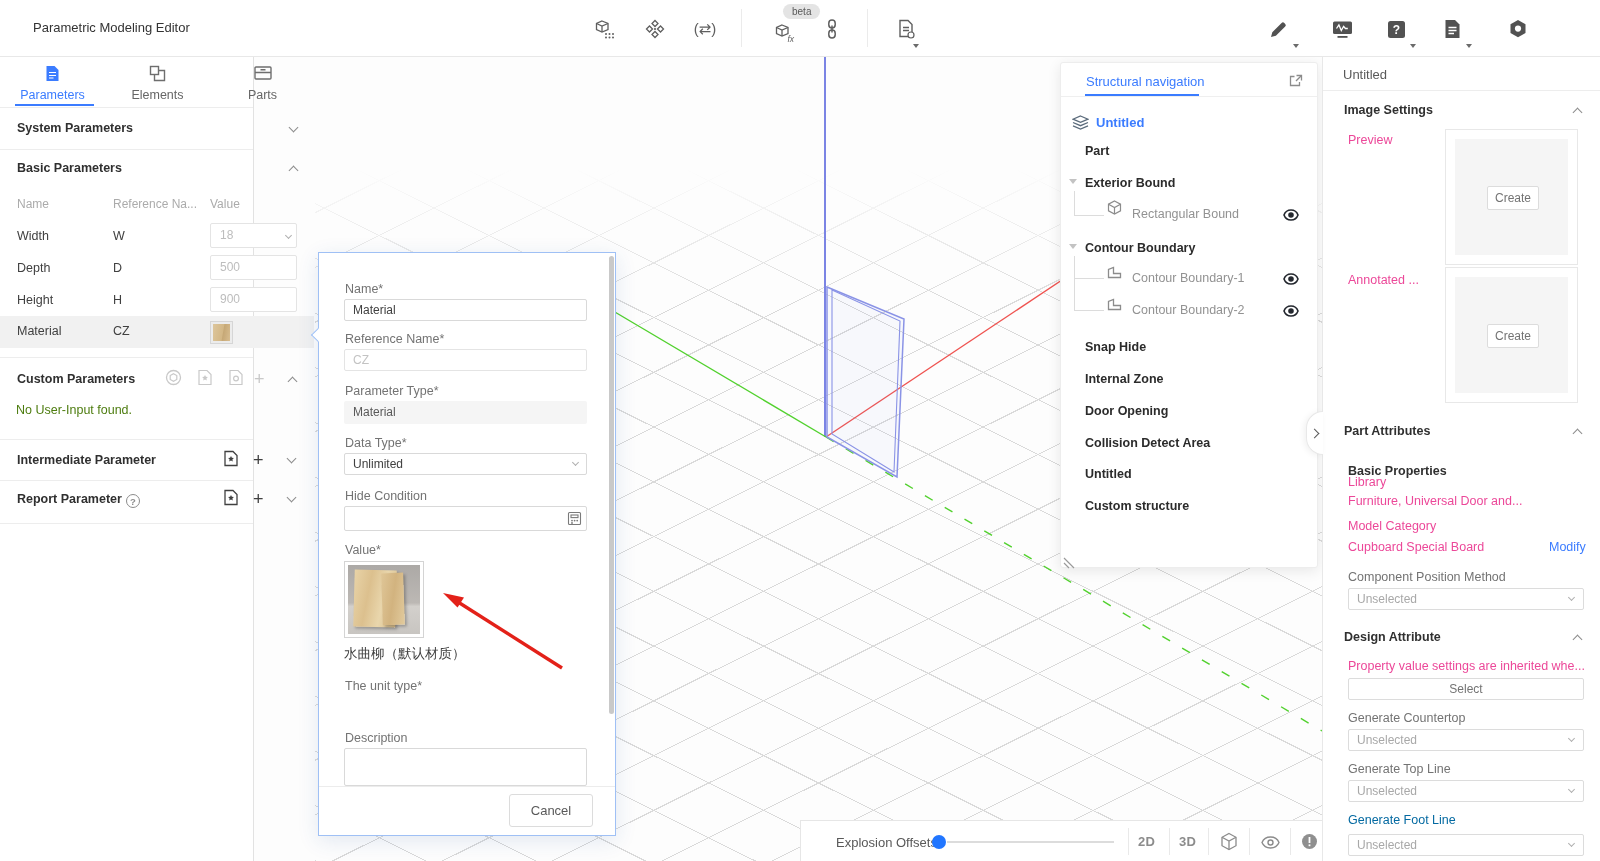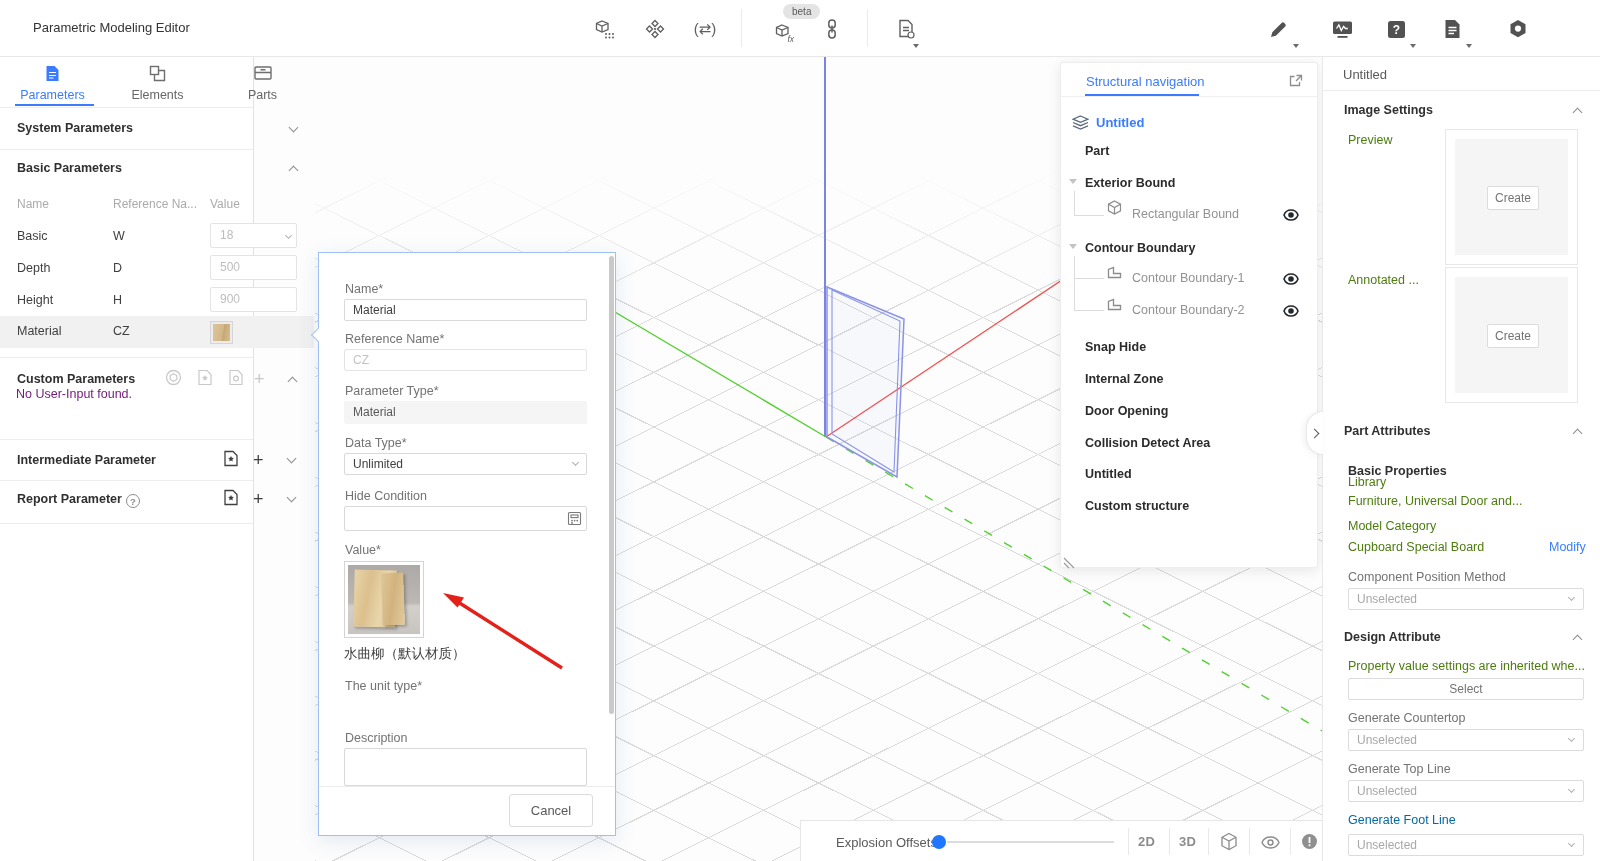--- a/index.html
+++ b/index.html
@@ -19,21 +19,21 @@
   .beta{position:absolute;left:783,top:4px;left:783px;top:4px;padding:2px 9px;background:#e4e4e4;border-radius:9px;font-size:10px;color:#595959;z-index:2}
   .caret-dn{position:absolute;width:0;height:0;border-left:3.5px solid transparent;border-right:3.5px solid transparent;border-top:4.5px solid #6b6b6b}
   
   .sidebar{position:absolute;left:0;top:57px;width:254px;height:804px;background:#fff;border-right:1px solid #e2e2e2;z-index:20}
   .tab{position:absolute;top:0;width:105px;height:50px;text-align:center;cursor:pointer}
   .tab .ticon{display:block;margin:8px auto 2px;width:18px;height:18px}
   .tab .tlabel{font-size:12.5px;color:#666}
   .tab.active .tlabel{color:#3b7cff}
   .hline{position:absolute;left:0;right:0;height:1px;background:#ededed}
   .sech{position:absolute;font-size:12.5px;font-weight:bold;color:#303030}
-  .glbl{position:absolute;font-size:12.5px;color:#4d7c0f}
+  .glbl{position:absolute;font-size:12.5px;color:#ec4899}
   .colh{position:absolute;font-size:12px;color:#ababab}
   .prow{position:absolute;font-size:12.5px;color:#404040}
   .vfield{position:absolute;left:210px;width:87px;height:25px;border:1px solid #e4e4e4;border-radius:2px;background:#fff;font-size:12px;color:#bdbdbd;line-height:23px;padding-left:9px}
   .plus{position:absolute;font-size:18px;color:#404040;line-height:14px;cursor:pointer}
   .plus.lt{color:#c9c9c9}
   
   .viewport{position:absolute;left:315px;top:57px;width:1007px;height:804px;background:#fdfdfd;z-index:1}
   .vgrid{position:absolute;left:0;top:100px;right:0;bottom:0;
      background-image:repeating-linear-gradient(26.5deg,#dadada 0 1px,transparent 1px 49px),
                       repeating-linear-gradient(-26.5deg,#dadada 0 1px,transparent 1px 49px)}
@@ -222,21 +222,21 @@
     <span class="chev" style="left:290px;top:67px"></span>
     <div class="hline" style="top:92px"></div>
 
     <div class="sech" style="left:17px;top:104px">Basic Parameters</div>
     <span class="chev up" style="left:290px;top:110px"></span>
 
     <div class="colh" style="left:17px;top:140px">Name</div>
     <div class="colh" style="left:113px;top:140px">Reference Na...</div>
     <div class="colh" style="left:210px;top:140px">Value</div>
 
-    <div class="prow" style="left:17px;top:172px">Basic</div>
+    <div class="prow" style="left:17px;top:172px">Width</div>
     <div class="prow" style="left:113px;top:172px">W</div>
     <div class="vfield" style="top:166px">18</div>
     <span class="chev sm" style="left:286px;top:176px"></span>
 
     <div class="prow" style="left:17px;top:204px">Depth</div>
     <div class="prow" style="left:113px;top:204px">D</div>
     <div class="vfield" style="top:198px">500</div>
 
     <div class="prow" style="left:17px;top:236px">Height</div>
     <div class="prow" style="left:113px;top:236px">H</div>
@@ -265,21 +265,21 @@
         </svg>
     </div>
     <div class="abs" style="left:228px;top:312px">
       <svg width="16" height="17" viewBox="0 0 16 17" fill="none" stroke="#c9c9c9" stroke-width="1.2">
           <path d="M2 1.5h8l4 4v10H2z"></path>
           <circle cx="8" cy="9.5" r="2.4"></circle>
         </svg>
     </div>
     <div class="plus lt" style="left:254px;top:315px">+</div>
     <span class="chev up" style="left:289px;top:321px"></span>
-    <div class="glbl" style="left:16px;top:330px;color:#701a75">No User-Input found.</div>
+    <div class="glbl" style="left:16px;top:346px;color:#4d7c0f">No User-Input found.</div>
 
     <div class="hline" style="top:382px"></div>
 
     <div class="sech" style="left:17px;top:396px">Intermediate Parameter</div>
     <div class="abs" style="left:223px;top:393px">
       <svg width="16" height="17" viewBox="0 0 16 17" fill="none" stroke="#404040" stroke-width="1.3">
           <path d="M2 1.5h8l4 4v10H2z"></path>
           <path d="M8 6l.9 1.8 2 .3-1.5 1.4.4 2-1.8-1-1.8 1 .4-2L5.1 8.1l2-.3z" fill="#404040" stroke="none"></path>
         </svg>
     </div>

